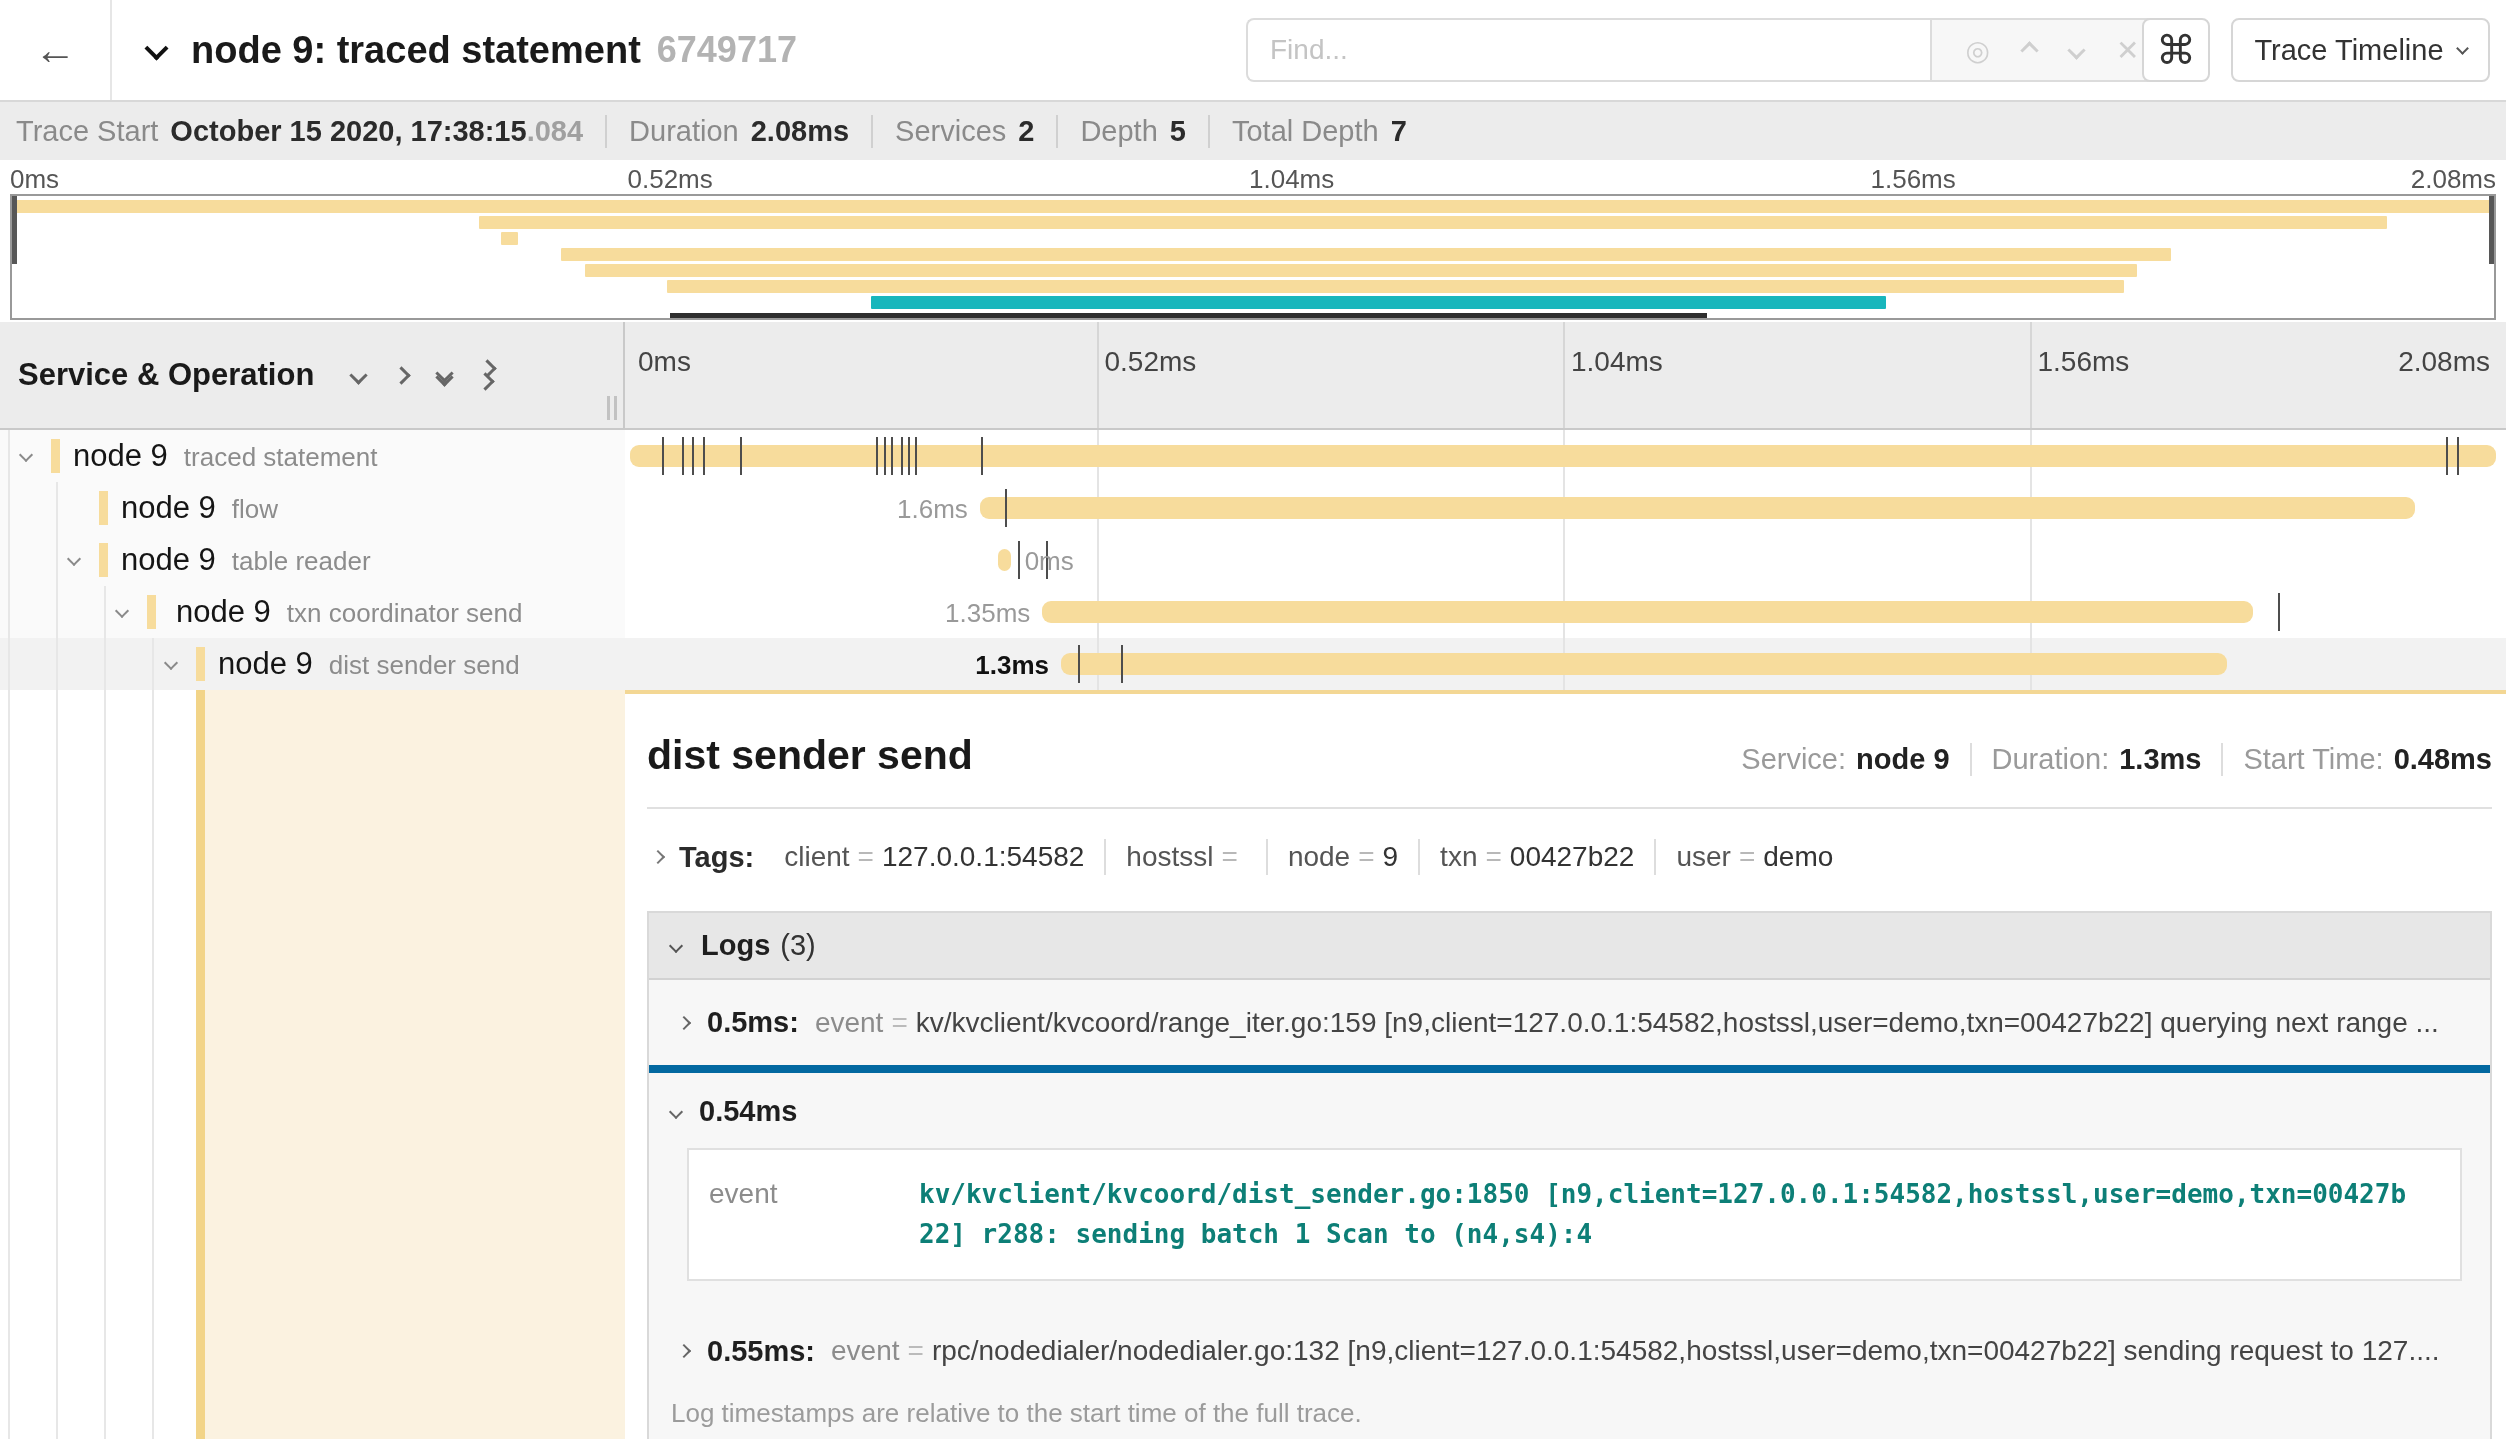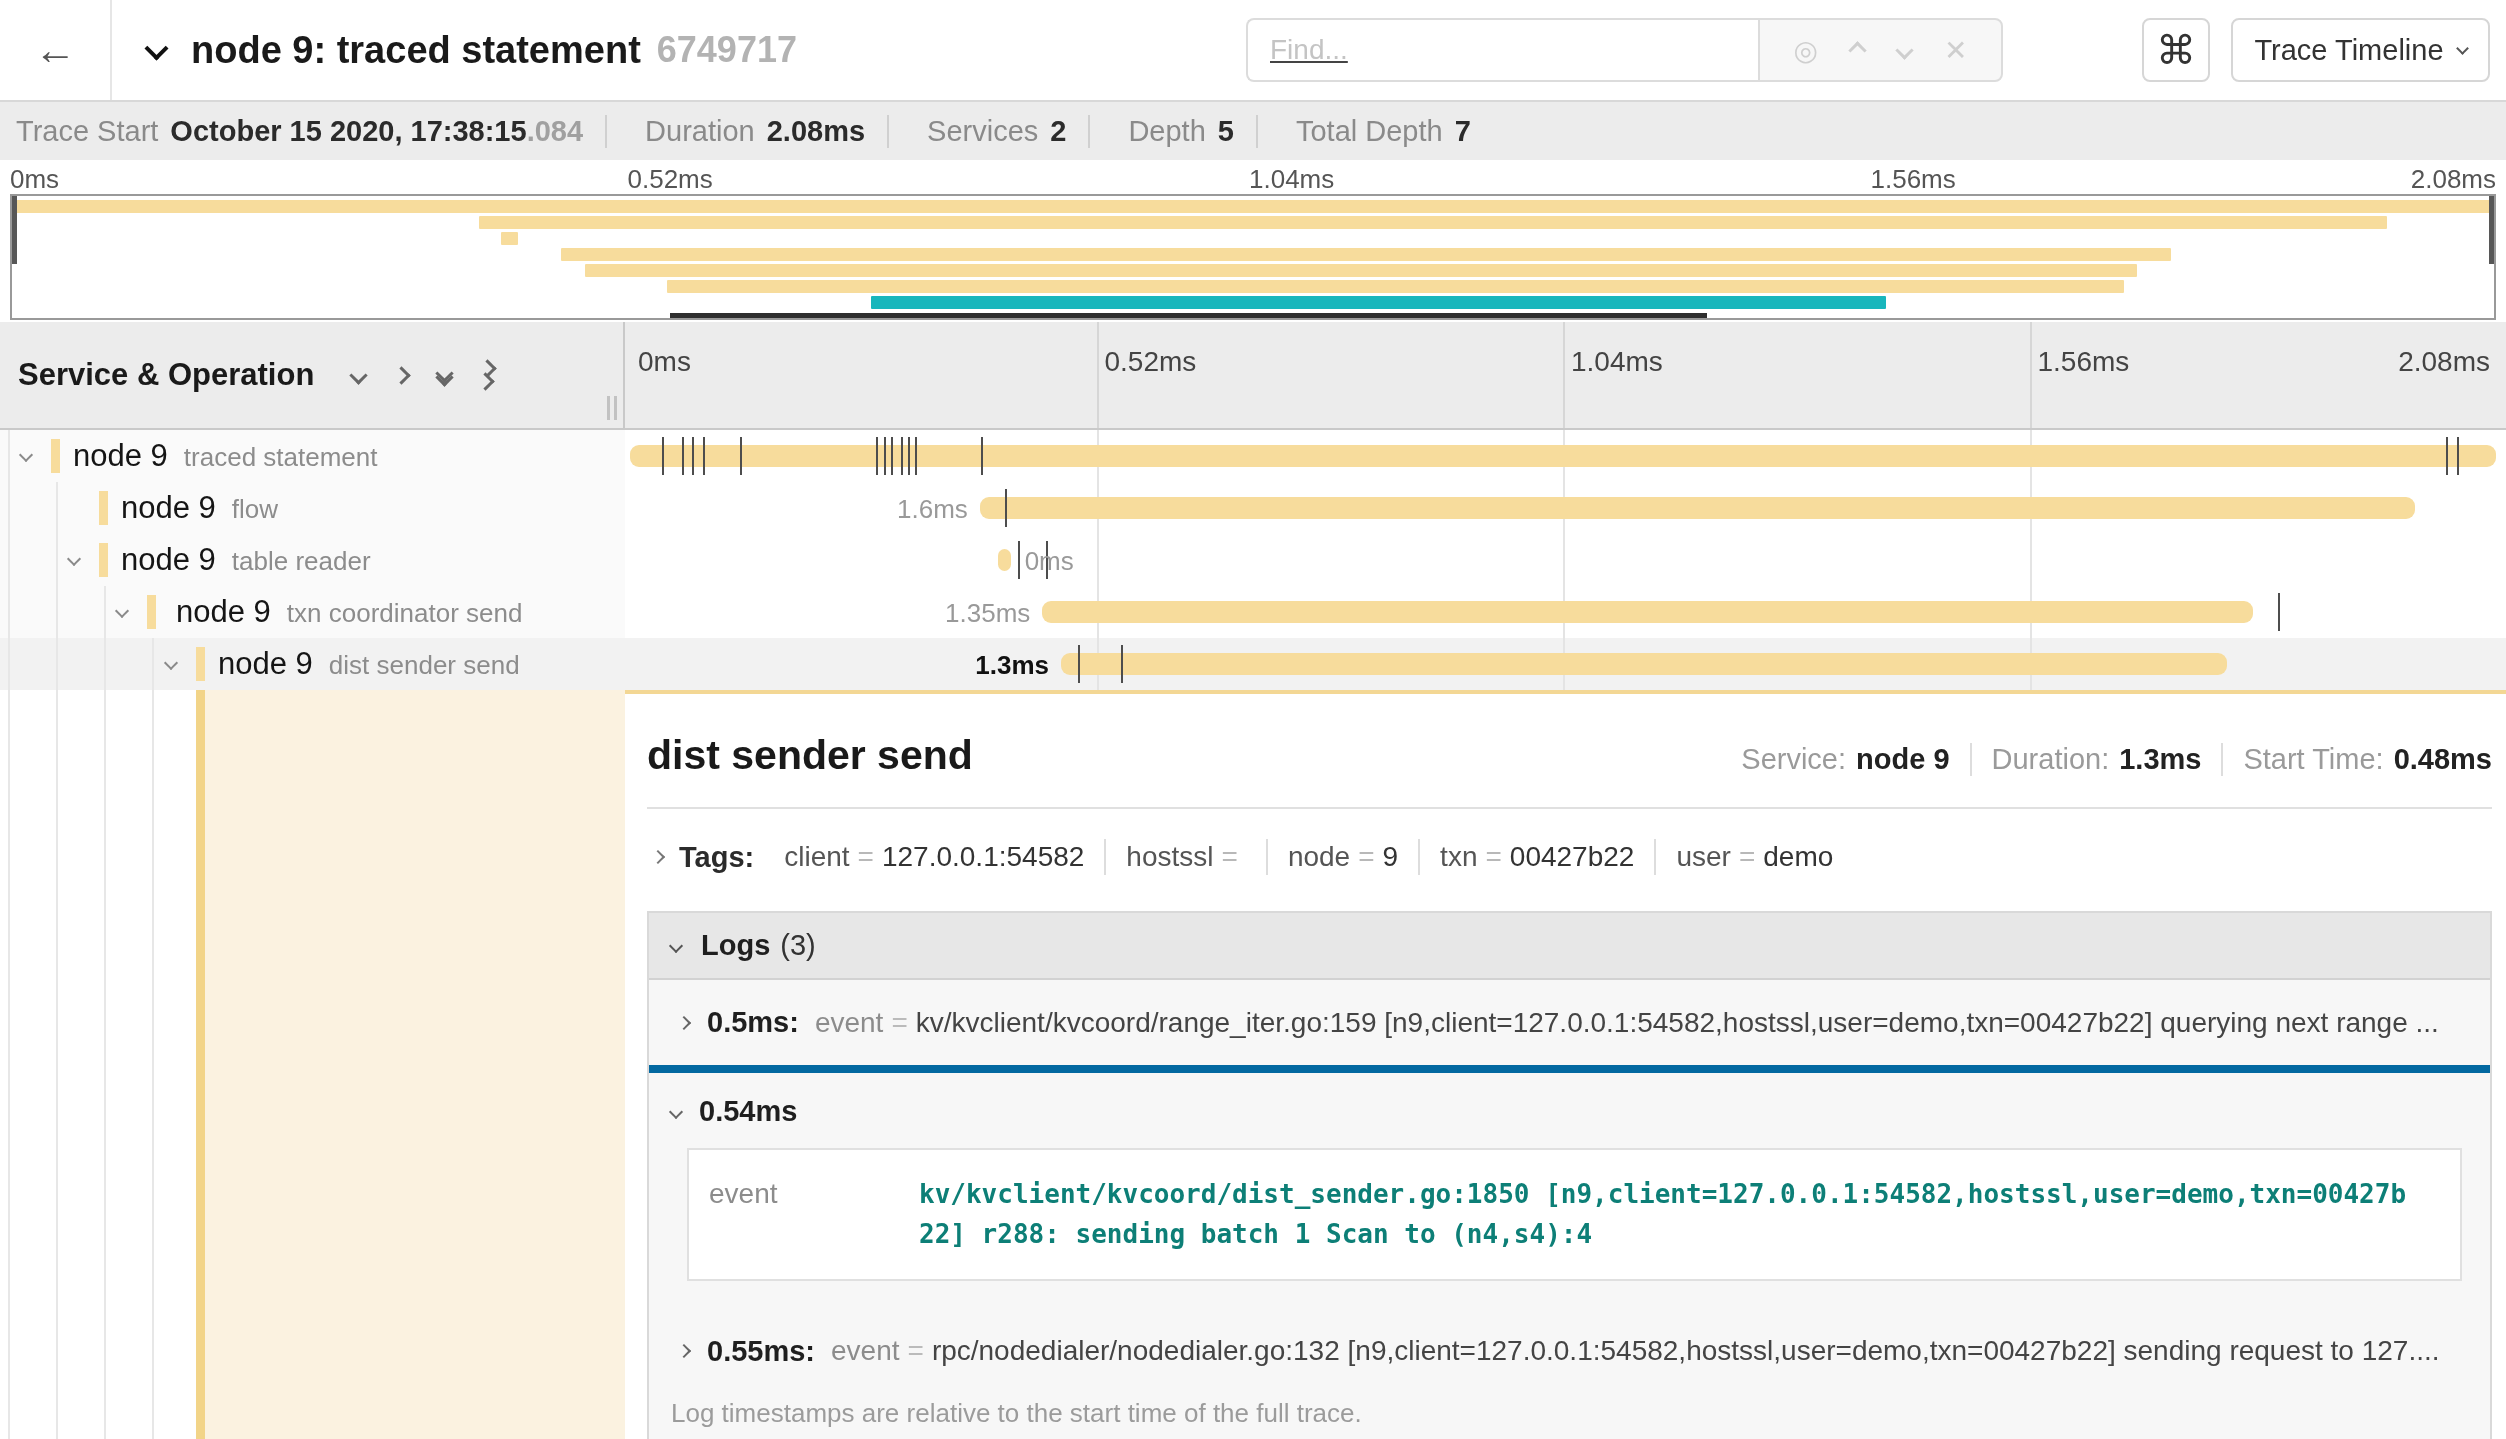--- a/index.html
+++ b/index.html
@@ -17,37 +17,37 @@
   .chev.sm { width:10px; height:10px; border-width:2.5px; }
 
   
   .topbar { height:100px; display:flex; align-items:center; position:relative; background:#fff; }
   .backcol { width:112px; height:100%; border-right:2px solid #e6e6e6; display:flex; align-items:center; justify-content:center; font-size:42px; color:#555; cursor:pointer; }
   .title-chev { margin-left:36px; color:#111; }
   .title-chev .chev { width:17px; height:17px; border-width:4px; }
   .trace-title { margin-left:26px; font-size:38px; font-weight:bold; color:#1a1a1a; }
   .trace-id { margin-left:16px; font-size:36px; color:#b3b3b3; font-weight:bold; }
   .findwrap { position:absolute; left:1246px; top:18px; height:64px; display:flex; }
-  .findinput { width:512px; height:64px; border:2px solid #dcdcdc; border-right:none; border-radius:8px 0 0 8px;
-    font-size:28px; padding:0 22px; color:#444; outline:none; font-family:"Liberation Sans",sans-serif;text-decoration:underline;}
+  .findinput { width:684px; height:64px; border:2px solid #dcdcdc; border-right:none; border-radius:8px 0 0 8px;
+    font-size:28px; padding:0 22px; color:#444; outline:none; font-family:"Liberation Sans",sans-serif;}
   .findinput::placeholder { color:#c4c4c4; }
   .findsuffix { width:245px; height:64px; background:#f7f7f7; border:2px solid #dcdcdc; border-radius:0 8px 8px 0;
     display:flex; align-items:center; justify-content:space-evenly; color:#cfcfcf; font-size:28px; }
   .findsuffix .chev { border-width:3px; }
   .cmdbtn { position:absolute; left:2142px; top:18px; width:68px; height:64px; border:2px solid #d6d6d6; border-radius:8px;
     display:flex; align-items:center; justify-content:center; font-size:40px; color:#333; background:#fff; cursor:pointer; }
   .ttbtn { position:absolute; left:2231px; top:18px; width:259px; height:64px; border:2px solid #d6d6d6; border-radius:8px;
     display:flex; align-items:center; justify-content:center; gap:14px; font-size:29px; color:#333; background:#fff; cursor:pointer; }
   .ttbtn .chev { width:9px; height:9px; border-width:2.5px; margin-top:-4px; color:#555; }
 
   
   .metabar { height:60px; background:#ececec; border-top:2px solid #d8d8d8; display:flex; align-items:center;
     padding-left:16px; font-size:29px; color:#8a8a8a; }
   .metabar .item { display:flex; align-items:baseline; }
-  .metabar .item + .item { border-left:2px solid #d0d0d0; margin-left:22px; padding-left:38px; }
+  .metabar .item + .item { border-left:2px solid #d0d0d0; margin-left:22px; padding-left:22px; }
   .metabar .val { color:#2b2b2b; font-weight:bold; margin-left:12px; }
   .metabar .suffix { color:#a0a0a0; font-weight:bold; }
 
   
   .minimap { height:162px; background:#fff; position:relative; }
   .mm-labels { position:absolute; left:10px; right:10px; top:4px; height:28px; font-size:26px; color:#555; }
   .mm-labels span { position:absolute; transform:translateX(-4px); }
   .mm-labels span:first-child { transform:none; left:8px; }
   .mm-labels span:last-child { left:auto !important; right:0; transform:none; }
   .mm-canvas { position:absolute; left:10px; right:10px; top:34px; height:126px; border:2px solid #999; background:#fff; cursor:crosshair; }

